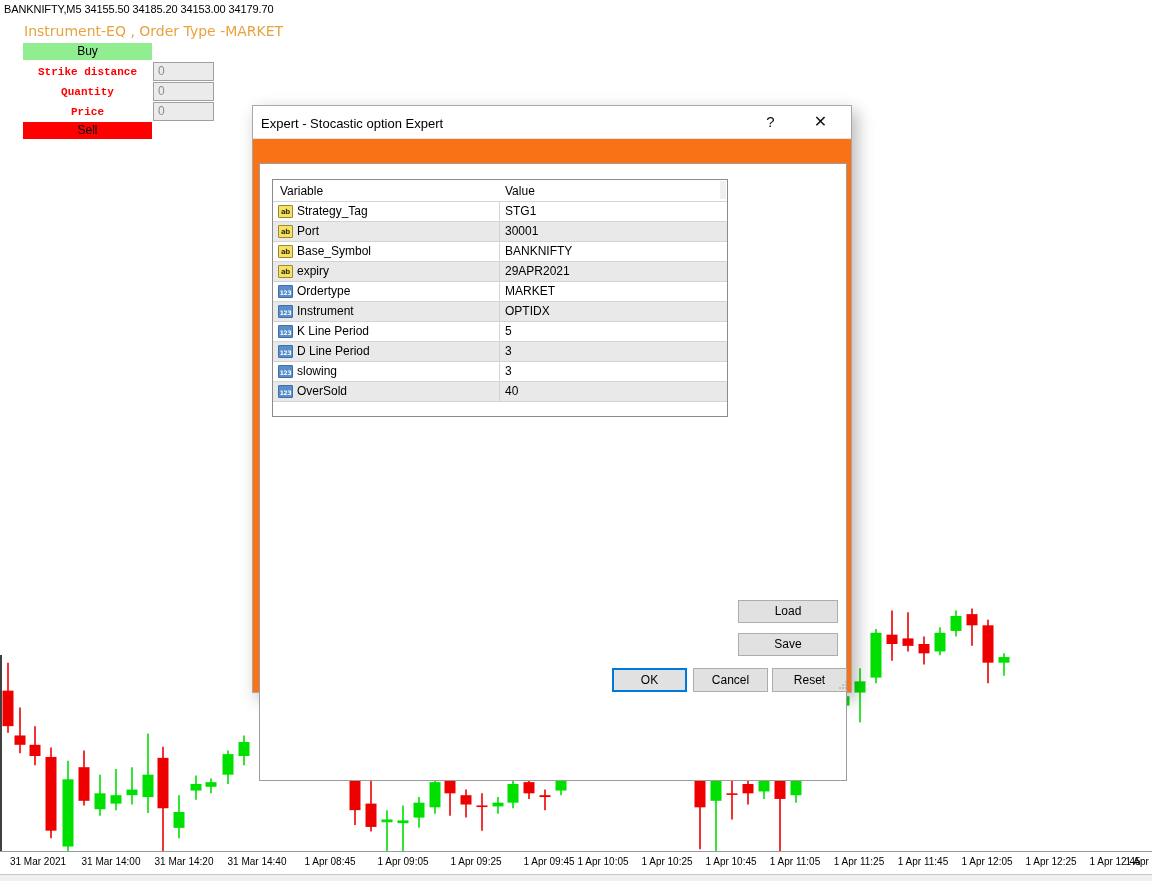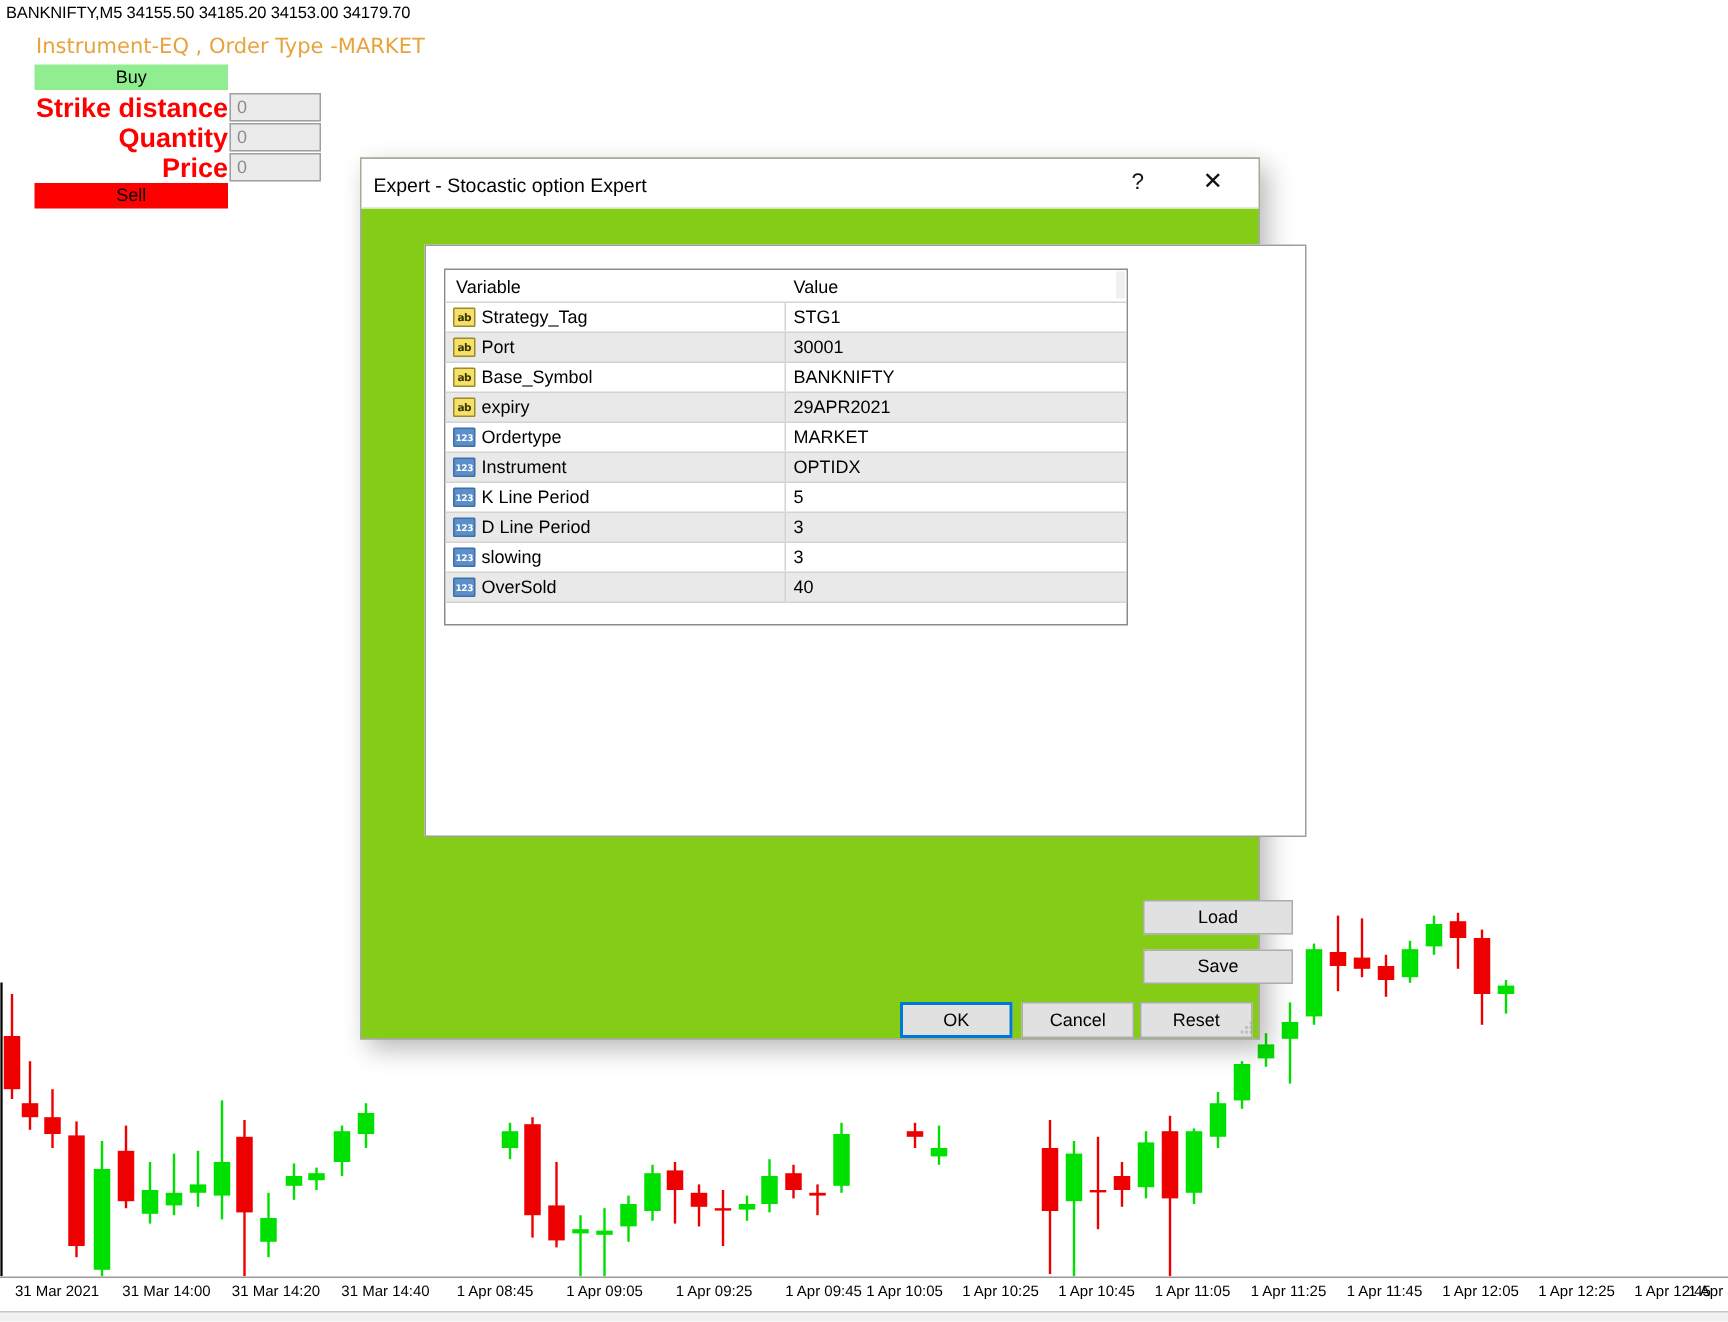--- a/index.html
+++ b/index.html
@@ -35,23 +35,23 @@
   }
   .panel-btn {
     position:absolute; width:129px; height:17px;
     text-align:center; font-size:12px; color:#000;
     line-height:17px; font-family:"Liberation Sans", sans-serif;
   }
   #buy-button  { left:23px; top:23px; background:#90ee90; }
   #sell-button { left:23px; top:102px; background:#ff0000; }
   .panel-label {
     position:absolute; left:23px; width:129px; height:20px;
-    font-size:18px; font-weight:bold; color:#ff0000;
-    line-height:20px; text-align:right;
-    font-family:Liberation Sans, sans-serif;
+    font-size:11px; font-weight:bold; color:#ff0000;
+    line-height:20px; text-align:center;
+    font-family:Liberation Mono, monospace;
   }
   #label-strike { top:42px; }
   #label-qty    { top:62px; }
   #label-price  { top:82px; }
   .panel-input {
     position:absolute; left:153px; width:61px; height:19px;
     background:#ebebeb; border:1px solid #a0a0a0;
     font-size:12px; color:#8c8c8c; line-height:17px;
     padding-left:4px;
   }
@@ -71,22 +71,22 @@
     transform:translateX(-50%);
     font-family:"Liberation Sans", sans-serif;
   }
   #x-axis-foot {
     position:absolute; left:0; top:22px; width:1152px; height:8px;
     background:#f0f0f0; border-top:1px solid #c8c8c8;
   }
 
   
   #dialog {
-    position:absolute; left:240px; top:105px; width:600px; height:588px;
-    background:#84cc16; border:1px solid #a8a8a8;
+    position:absolute; left:252px; top:105px; width:600px; height:588px;
+    background:#f97316; border:1px solid #a8a8a8;
     box-shadow:5px 6px 16px rgba(0,0,0,0.28);
     font-family:"Liberation Sans", sans-serif;
   }
   #dialog-titlebar {
     position:relative; height:33px; background:#ffffff;
     border-bottom:1px solid #e6e6e6;
   }
   #dialog-title {
     position:absolute; left:8px; top:10px;
     font-size:13px; color:#000;
@@ -113,22 +113,22 @@
     top:0; height:20px; line-height:19px;
     background:#ffffff; border-color:#9d9d9d; z-index:3;
   }
   #tab-about        { left:0; }
   #tab-common       { left:46px; }
   #tab-inputs       { left:104px; }
   #tab-dependencies { left:150px; }
 
   
   #tab-body {
-    position:absolute; left:6px; top:57px; width:588px; height:395px;
-    background:#ffffff; border:1px solid #9d9d9d;margin-left:36px;
+    position:absolute; left:6px; top:57px; width:588px; height:618px;
+    background:#ffffff; border:1px solid #9d9d9d;
   }
 
   
   #inputs-table {
     position:absolute; left:12px; top:15px; width:456px; height:238px;
     border:1px solid #8b8b8b; background:#ffffff; overflow:hidden;
   }
   .grid-header {
     position:relative; height:22px; background:#ffffff;
     border-bottom:1px solid #d4d4d4;

